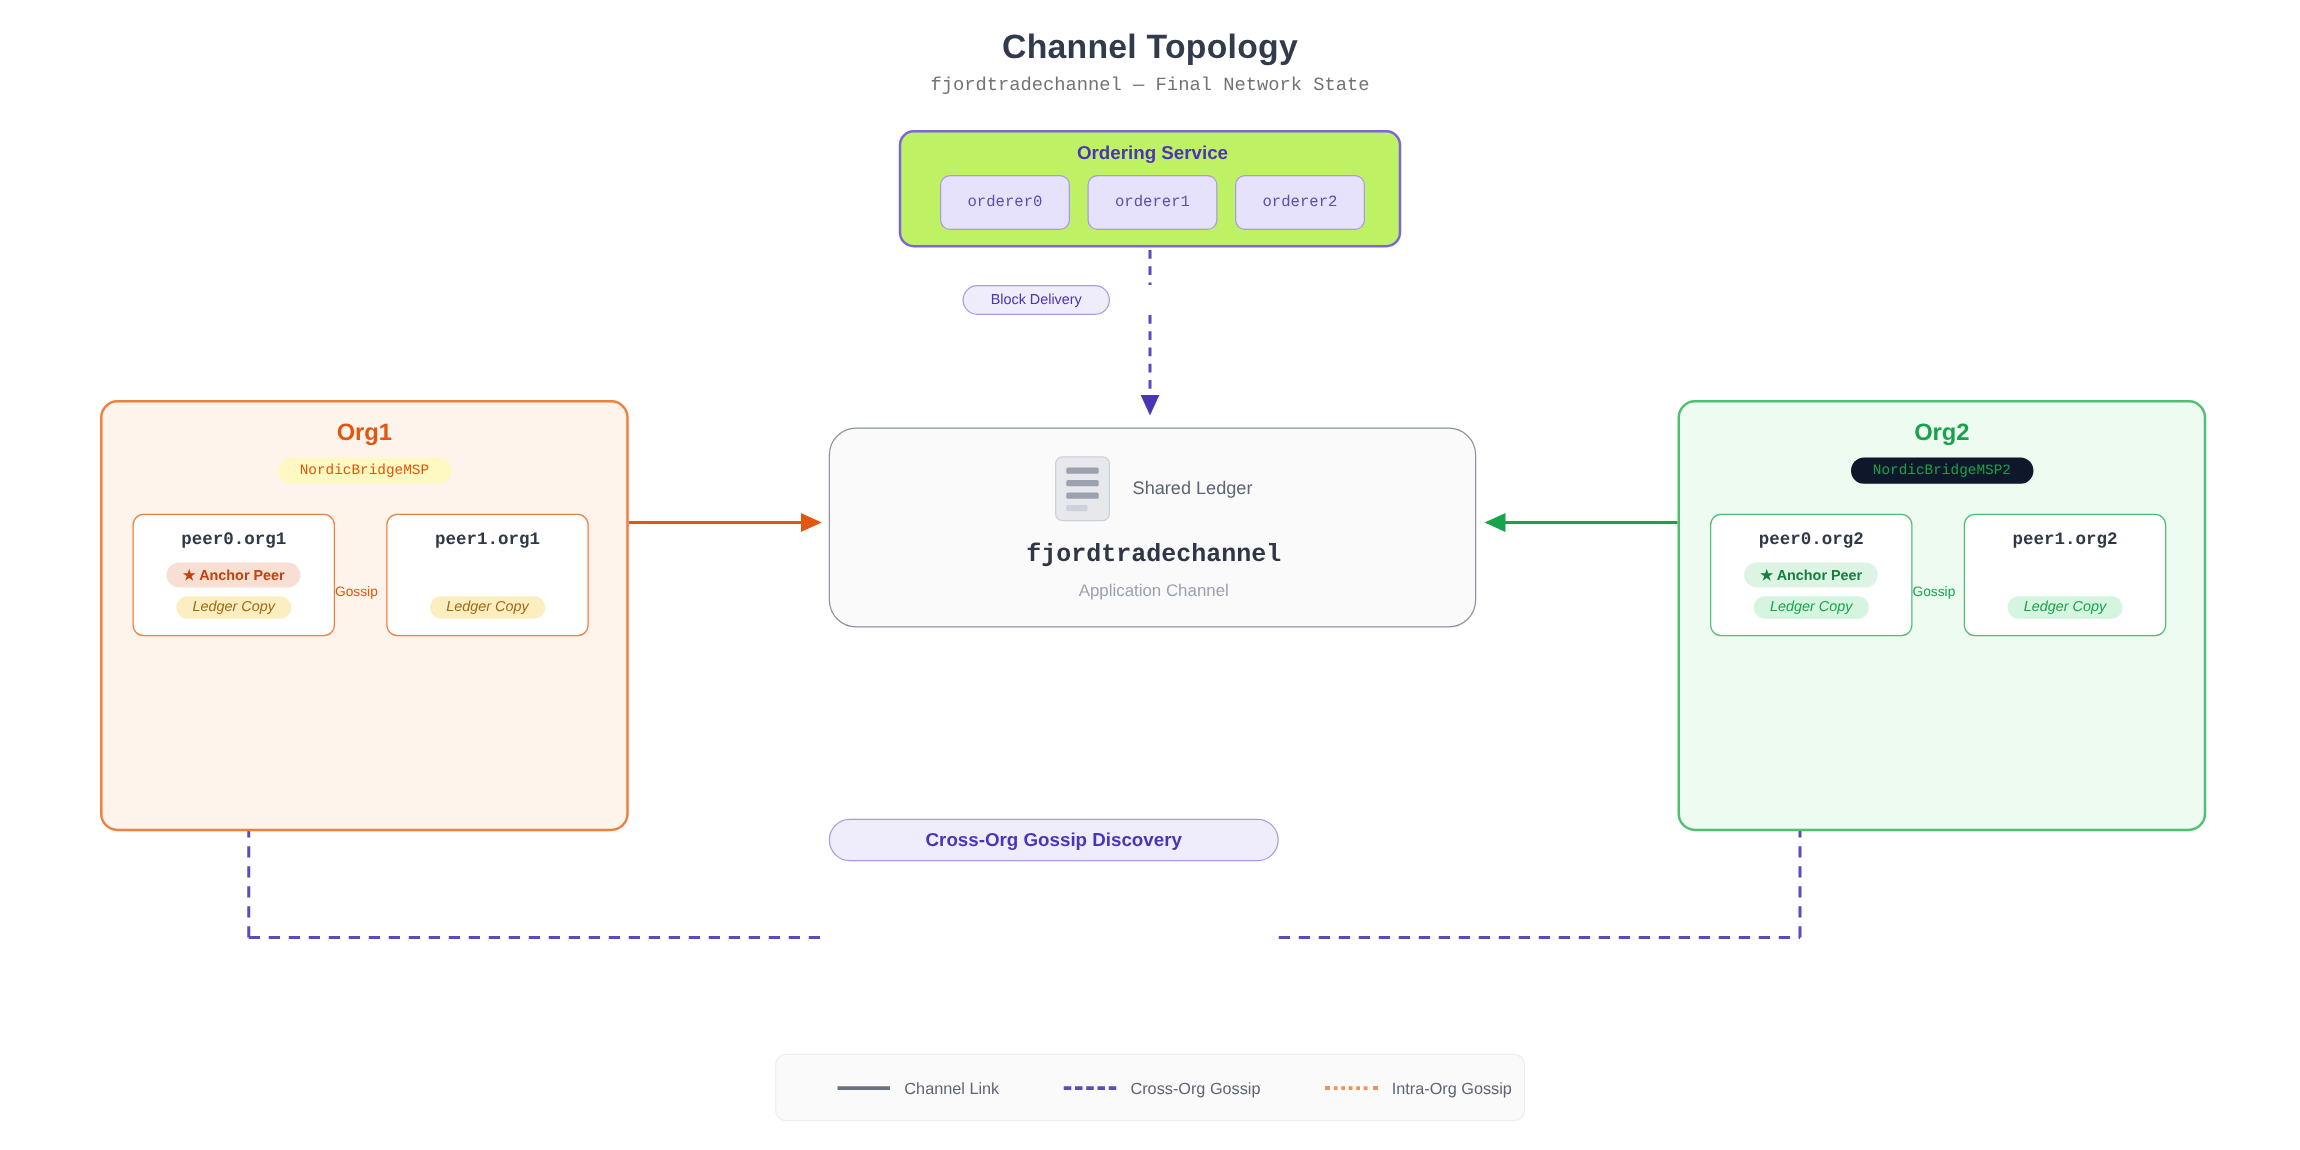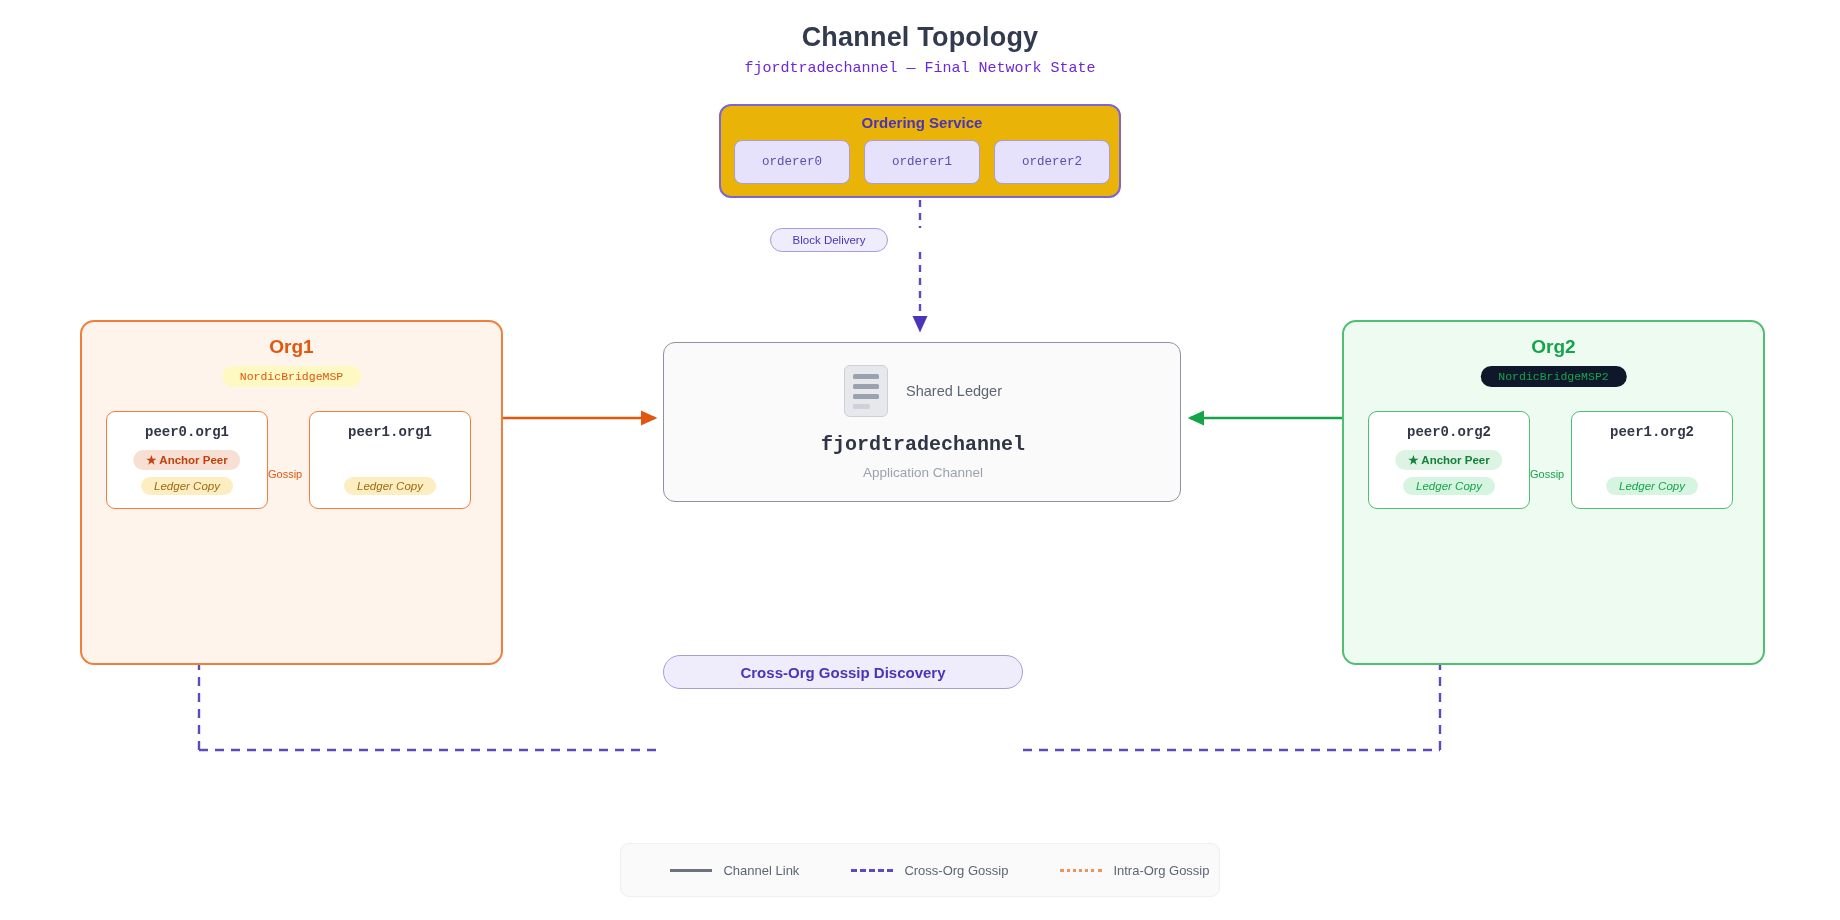--- a/index.html
+++ b/index.html
@@ -14,52 +14,52 @@
   .mono { font-family: "Liberation Mono", monospace; }
 
   
   #title {
     position: absolute; left: 0; top: 22px; width: 1840px;
     text-align: center; font-size: 27px; font-weight: bold;
     color: #323a4d; letter-spacing: .2px;
   }
   #subtitle {
     position: absolute; left: 0; top: 60px; width: 1840px;
-    text-align: center; font-size: 15px; color: #6d28d9;
+    text-align: center; font-size: 15px; color: #737373;
     font-family: "Liberation Mono", monospace;
   }
 
   
   #ordering {
     position: absolute; left: 719px; top: 104px;
     width: 402px; height: 94px;
-    background: #eab308; border: 2px solid #7c66d4;
+    background: #bef264; border: 2px solid #7c66d4;
     border-radius: 12px;
   }
   #ordering-title {
     position: absolute; left: 0; top: 8px; width: 402px;
     text-align: center; font-size: 15px; font-weight: bold; color: #4b34b5;
   }
   #orderer-row {
     position: absolute; left: 0; top: 34px; width: 402px;
     display: flex; justify-content: center; gap: 14px;
   }
   .orderer {
-    width: 116px; height: 44px; background: #e7e2fb;
+    width: 104px; height: 44px; background: #e7e2fb;
     border: 1.6px solid #a99ae2; border-radius: 8px;
     display: flex; align-items: center; justify-content: center;
     font-size: 12.5px; color: #5b4fa8;
   }
 
   
   #ledger {
     position: absolute; left: 663px; top: 342px;
     width: 518px; height: 160px;
     background: #fafafa; border: 1.6px solid #8d939e;
-    border-radius: 12px;
+    border-radius: 22px;
   }
   #ledger-top {
     position: absolute; left: 0; top: 22px; width: 518px;
     display: flex; align-items: center; justify-content: center; gap: 18px;
   }
   #doc-icon {
     width: 44px; height: 52px; background: #e6e8ec;
     border: 1.4px solid #ccd0d7; border-radius: 6px;
     display: flex; flex-direction: column; align-items: center;
     justify-content: center; gap: 5px;

